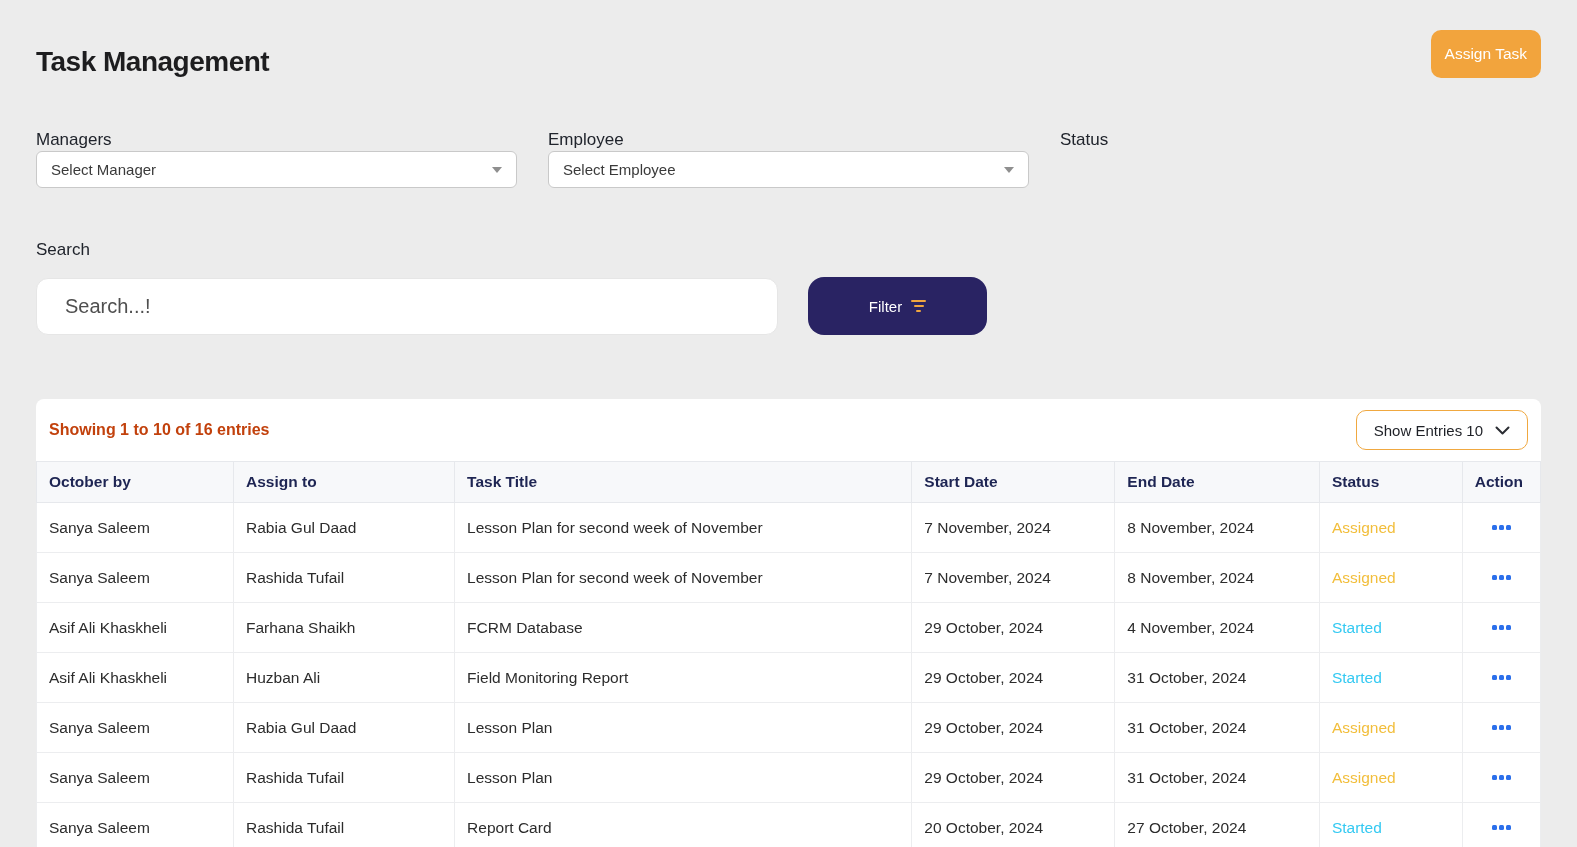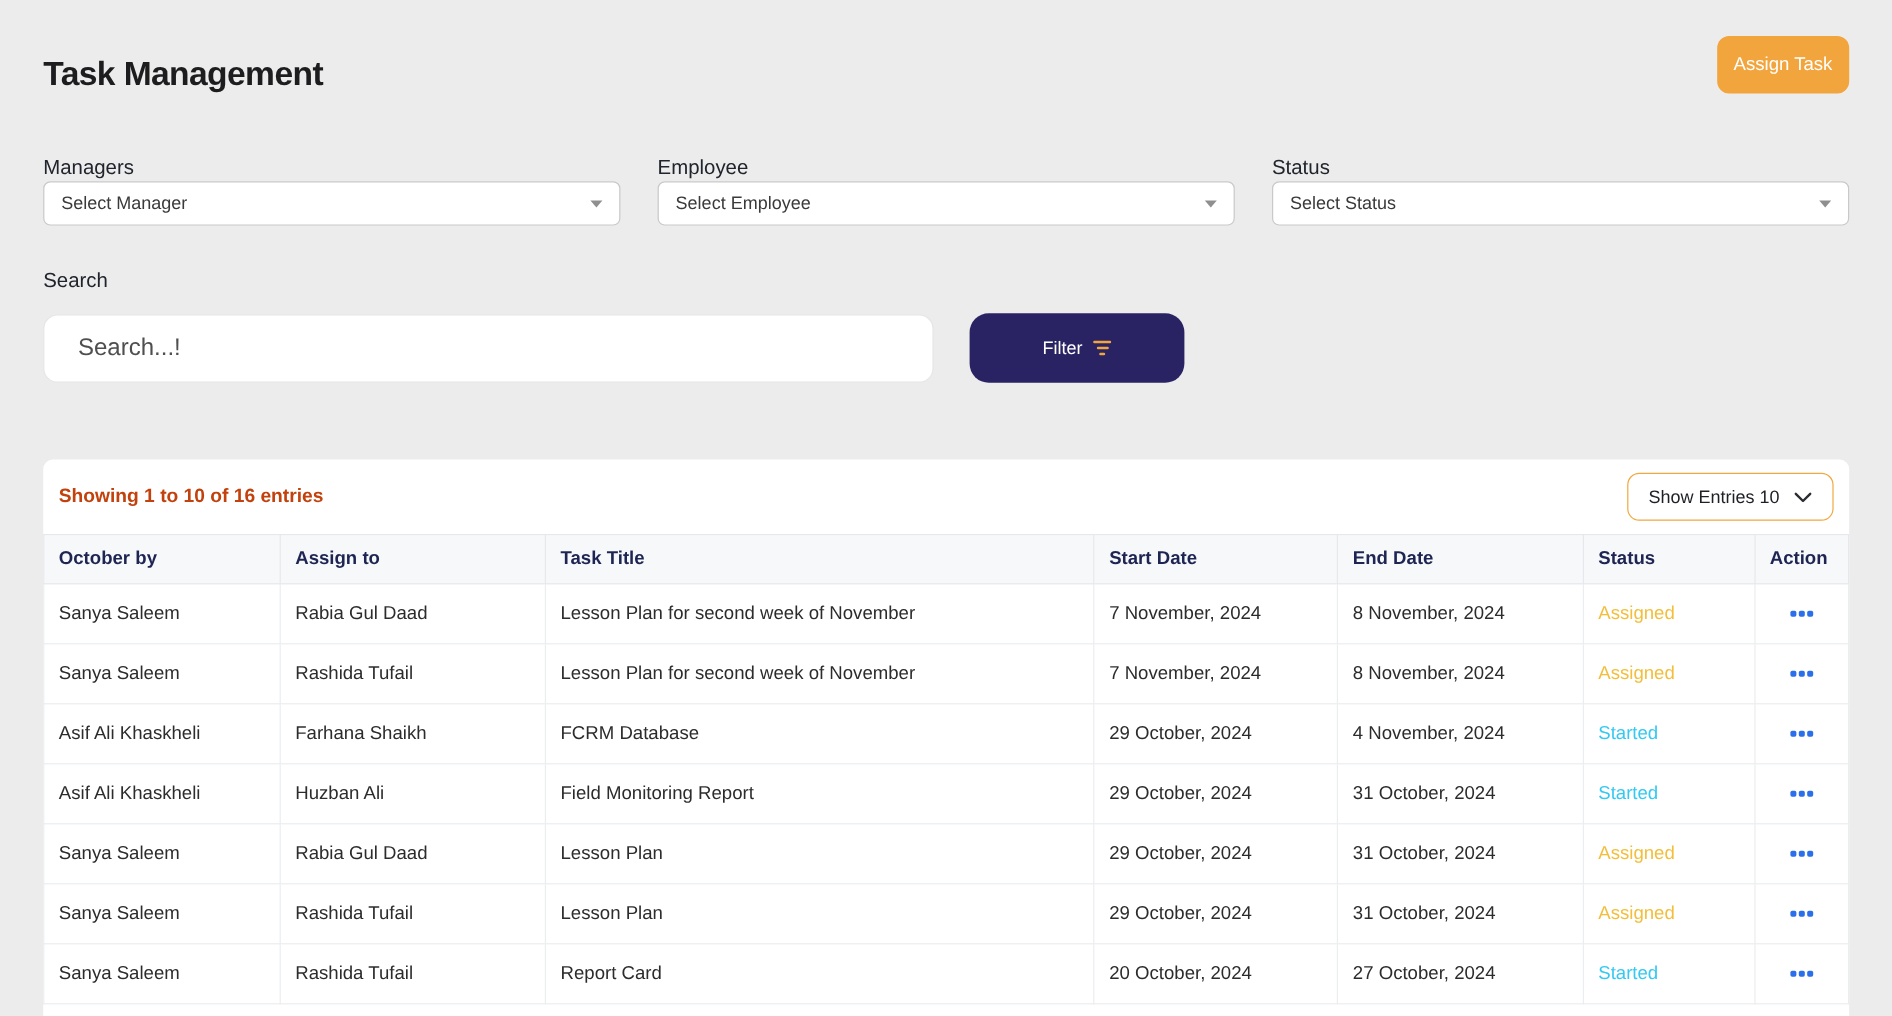--- a/index.html
+++ b/index.html
@@ -42,21 +42,21 @@
     display: flex; align-items: center; justify-content: space-between;
     font-size: 15px; color: #3a3a3a; cursor: pointer;
   }
   .caret-down {
     width: 0; height: 0;
     border-left: 5px solid transparent; border-right: 5px solid transparent;
     border-top: 6px solid #8f8f8f;
   }
 
   
-  .search-section { margin-top: 36px; }
+  .search-section { margin-top: 52px; }
   .search-flex { display: flex; align-items: center; gap: 30px; margin-top: 17px; }
   .search-input {
     width: 742px; height: 57px;
     background: #ffffff; border: 1px solid #e6e6e6; border-radius: 12px;
     padding: 0 28px; font-size: 20px; color: #333;
     font-family: inherit; outline: none;
   }
   .search-input::placeholder { color: #4f4f4f; }
   .btn-filter {
     width: 179px; height: 58px;
@@ -131,24 +131,20 @@
     </div>
     <div>
       <label class="filter-label">Employee</label>
       <div class="select-box">
         <span>Select Employee</span>
         <span class="caret-down"></span>
       </div>
     </div>
     <div>
       <label class="filter-label">Status</label>
-      <div class="select-box">
-        <span>Select Status</span>
-        <span class="caret-down"></span>
-      </div>
     </div>
   </div>
 
   <div class="search-section">
     <label class="filter-label" style="margin-bottom:0;">Search</label>
     <div class="search-flex">
       <input type="text" class="search-input" placeholder="Search...!" style="">
       <button class="btn-filter">
         <span>Filter</span>
         <span class="funnel-icon">

